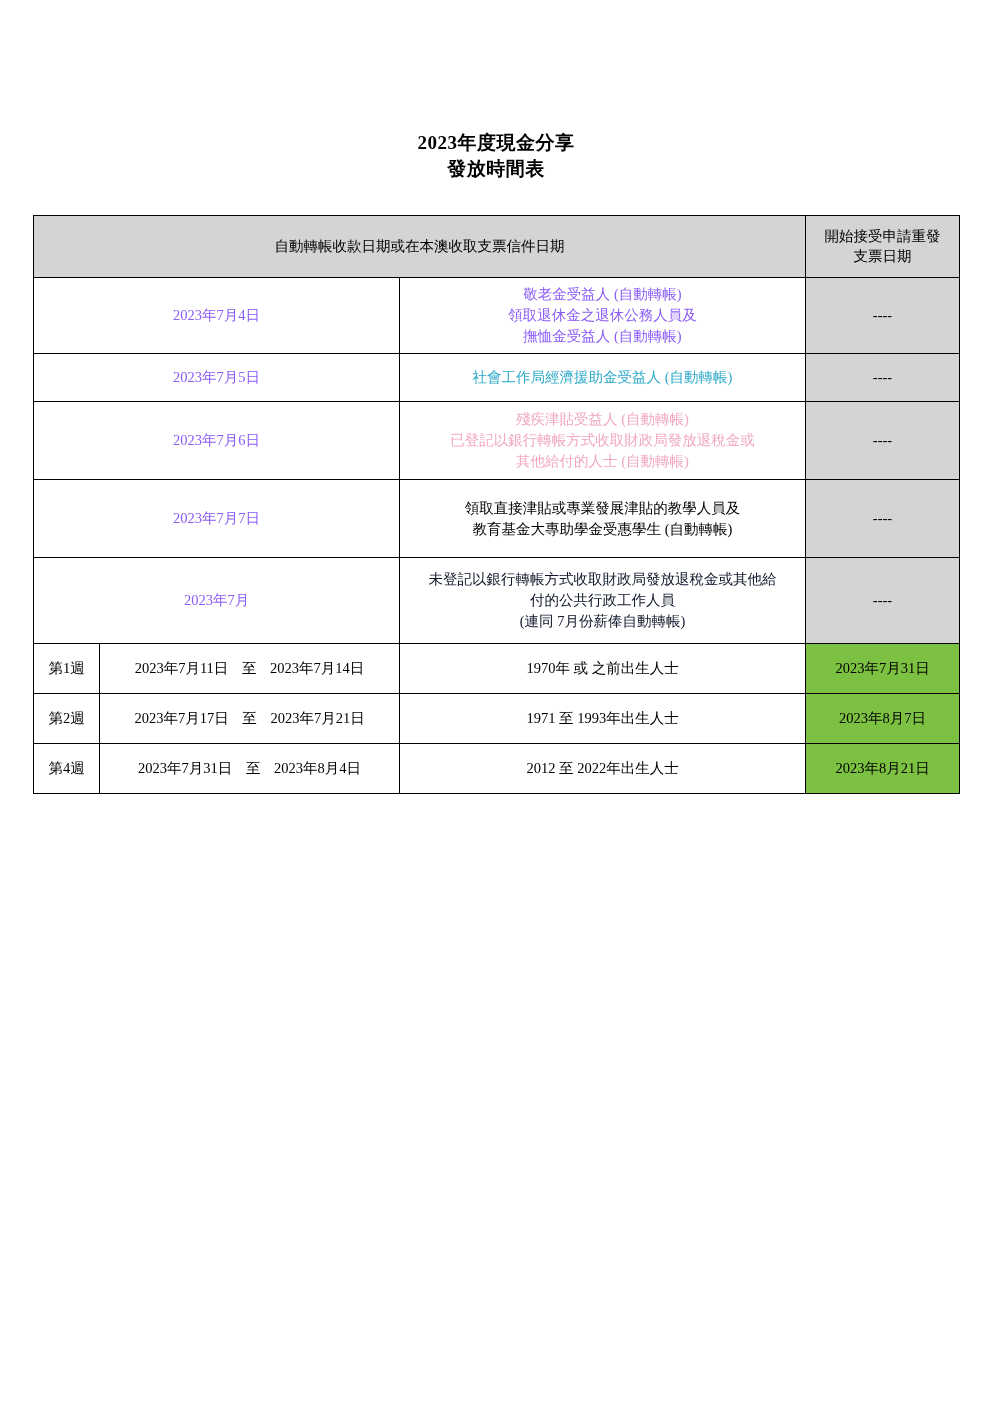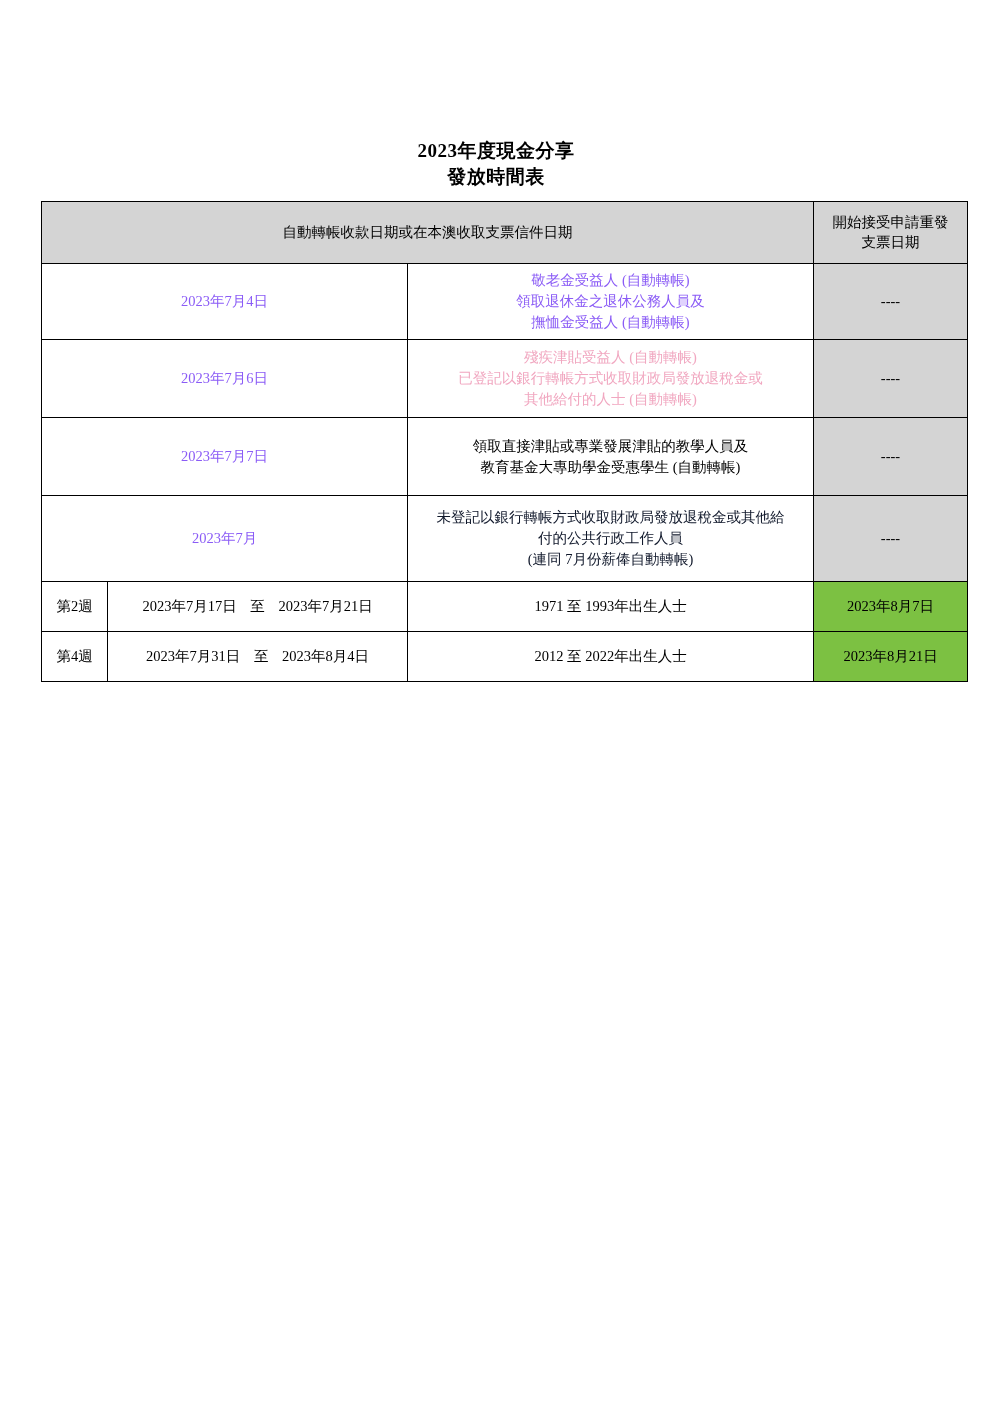--- a/index.html
+++ b/index.html
@@ -11,34 +11,34 @@
   body {
     width: 992px;
     height: 1403px;
     font-family: "Liberation Serif", serif;
     color: #000000;
   }
   .page {
     position: relative;
     width: 992px;
     height: 1165px;
-    padding: 8px;
+    padding: 0;
   }
   .title-block {
     text-align: center;
     padding-top: 130px;
     line-height: 1.35;
   }
   .title-line {
     font-size: 19px;
     font-weight: bold;
     letter-spacing: 0.5px;
   }
   .table-wrap {
-    margin: 12px 33px 0 33px;
+    margin: 34px 33px 0 33px;
     width: 926px;
   }
   table.sched {
     border-collapse: collapse;
     width: 100%;
     table-layout: fixed;
   }
   table.sched td, table.sched th {
     border: 1px solid #000000;
     padding: 4px 5px;
@@ -133,20 +133,27 @@
         <tr class="row-tall1">
           <td class="date-col c-red" colspan="2">2023年7月4日</td>
           <td class="desc-col c-red">
             <div>敬老金受益人 (自動轉帳)</div>
             <div>領取退休金之退休公務人員及</div>
             <div>撫恤金受益人 (自動轉帳)</div>
           </td>
           <td class="grey-cell">----</td>
         </tr>
 
+        <tr class="row-tall2">
+          <td class="date-col c-red" colspan="2">2023年7月5日</td>
+          <td class="desc-col c-cyan">
+            <div>社會工作局經濟援助金受益人 (自動轉帳)</div>
+          </td>
+          <td class="grey-cell">----</td>
+        </tr>
 
         <tr class="row-tall3">
           <td class="date-col c-red" colspan="2">2023年7月6日</td>
           <td class="desc-col c-pink">
             <div>殘疾津貼受益人 (自動轉帳)</div>
             <div>已登記以銀行轉帳方式收取財政局發放退稅金或</div>
             <div>其他給付的人士 (自動轉帳)</div>
           </td>
           <td class="grey-cell">----</td>
         </tr>
@@ -164,20 +171,30 @@
           <td class="date-col c-red" colspan="2">2023年7月</td>
           <td class="desc-col c-green">
             <div>未登記以銀行轉帳方式收取財政局發放退稅金或其他給</div>
             <div>付的公共行政工作人員</div>
             <div>(連同 7月份薪俸自動轉帳)</div>
           </td>
           <td class="grey-cell">----</td>
         </tr>
 
         <tr class="row-week">
+          <td class="wk-label">第1週</td>
+          <td class="range-cell">
+            <span>2023年7月11日</span>
+            <span class="sep">至</span>
+            <span>2023年7月14日</span>
+          </td>
+          <td class="desc-col c-black">1970年 或 之前出生人士</td>
+          <td class="green-cell">2023年7月31日</td>
+        </tr>
+        <tr class="row-week">
           <td class="wk-label">第2週</td>
           <td class="range-cell">
             <span>2023年7月17日</span>
             <span class="sep">至</span>
             <span>2023年7月21日</span>
           </td>
           <td class="desc-col c-black">1971 至 1993年出生人士</td>
           <td class="green-cell">2023年8月7日</td>
         </tr>
         <tr class="row-week">

